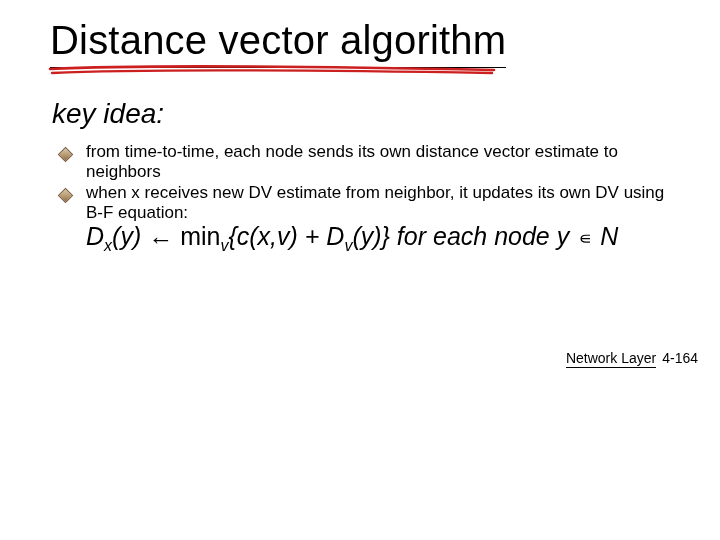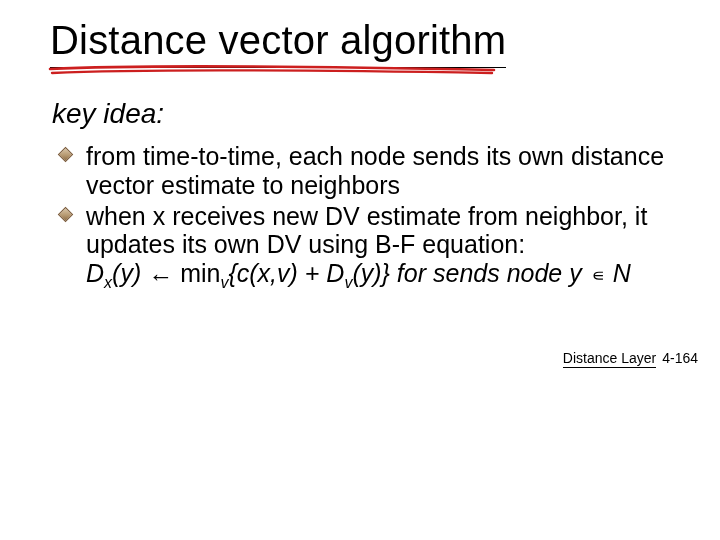--- a/index.html
+++ b/index.html
@@ -48,21 +48,21 @@
     font-size: 28px;
     margin: 30px 0 12px 2px;
   }
   ul.points {
     list-style: none;
     margin: 4px 0 0 0;
     padding: 0 0 0 10px;
   }
   ul.points > li {
     position: relative;
-    font-size: 25px;
+    font-size: 17px;
     line-height: 1.15;
     padding-left: 26px;
     margin-bottom: 2px;
   }
   .diamond {
     position: absolute;
     left: 0;
     top: 7px;
     width: 11px;
     height: 11px;
@@ -126,20 +126,20 @@
       <span class="diamond"></span>
       <span>from time-to-time, each node sends its own distance vector estimate to neighbors</span>
     </li>
     <li>
       <span class="diamond"></span>
       <span>when x receives new DV estimate from neighbor, it updates its own DV using B-F equation:</span>
     </li>
   </ul>
 
   <div class="eqline">
-    <span>D</span><span class="sub">x</span><span>(y)</span><span class="rom"> ← </span><span class="rom">min</span><span class="sub">v</span><span>{c(x,v)  +  D</span><span class="sub">v</span><span>(y)}</span><span>  for sends node y </span><span class="in-sym">∊</span><span> N</span>
+    <span>D</span><span class="sub">x</span><span>(y)</span><span class="rom"> ← </span><span class="rom">min</span><span class="sub">v</span><span>{c(x,v)  +  D</span><span class="sub">v</span><span>(y)}</span><span>  for each node y </span><span class="in-sym">∊</span><span> N</span>
   </div>
 
   <div class="footer">
-    <span class="chap">Distance Layer</span><span>4-164</span>
+    <span class="chap">Network Layer</span><span>4-164</span>
   </div>
 
 </div>
 
 </body></html>

